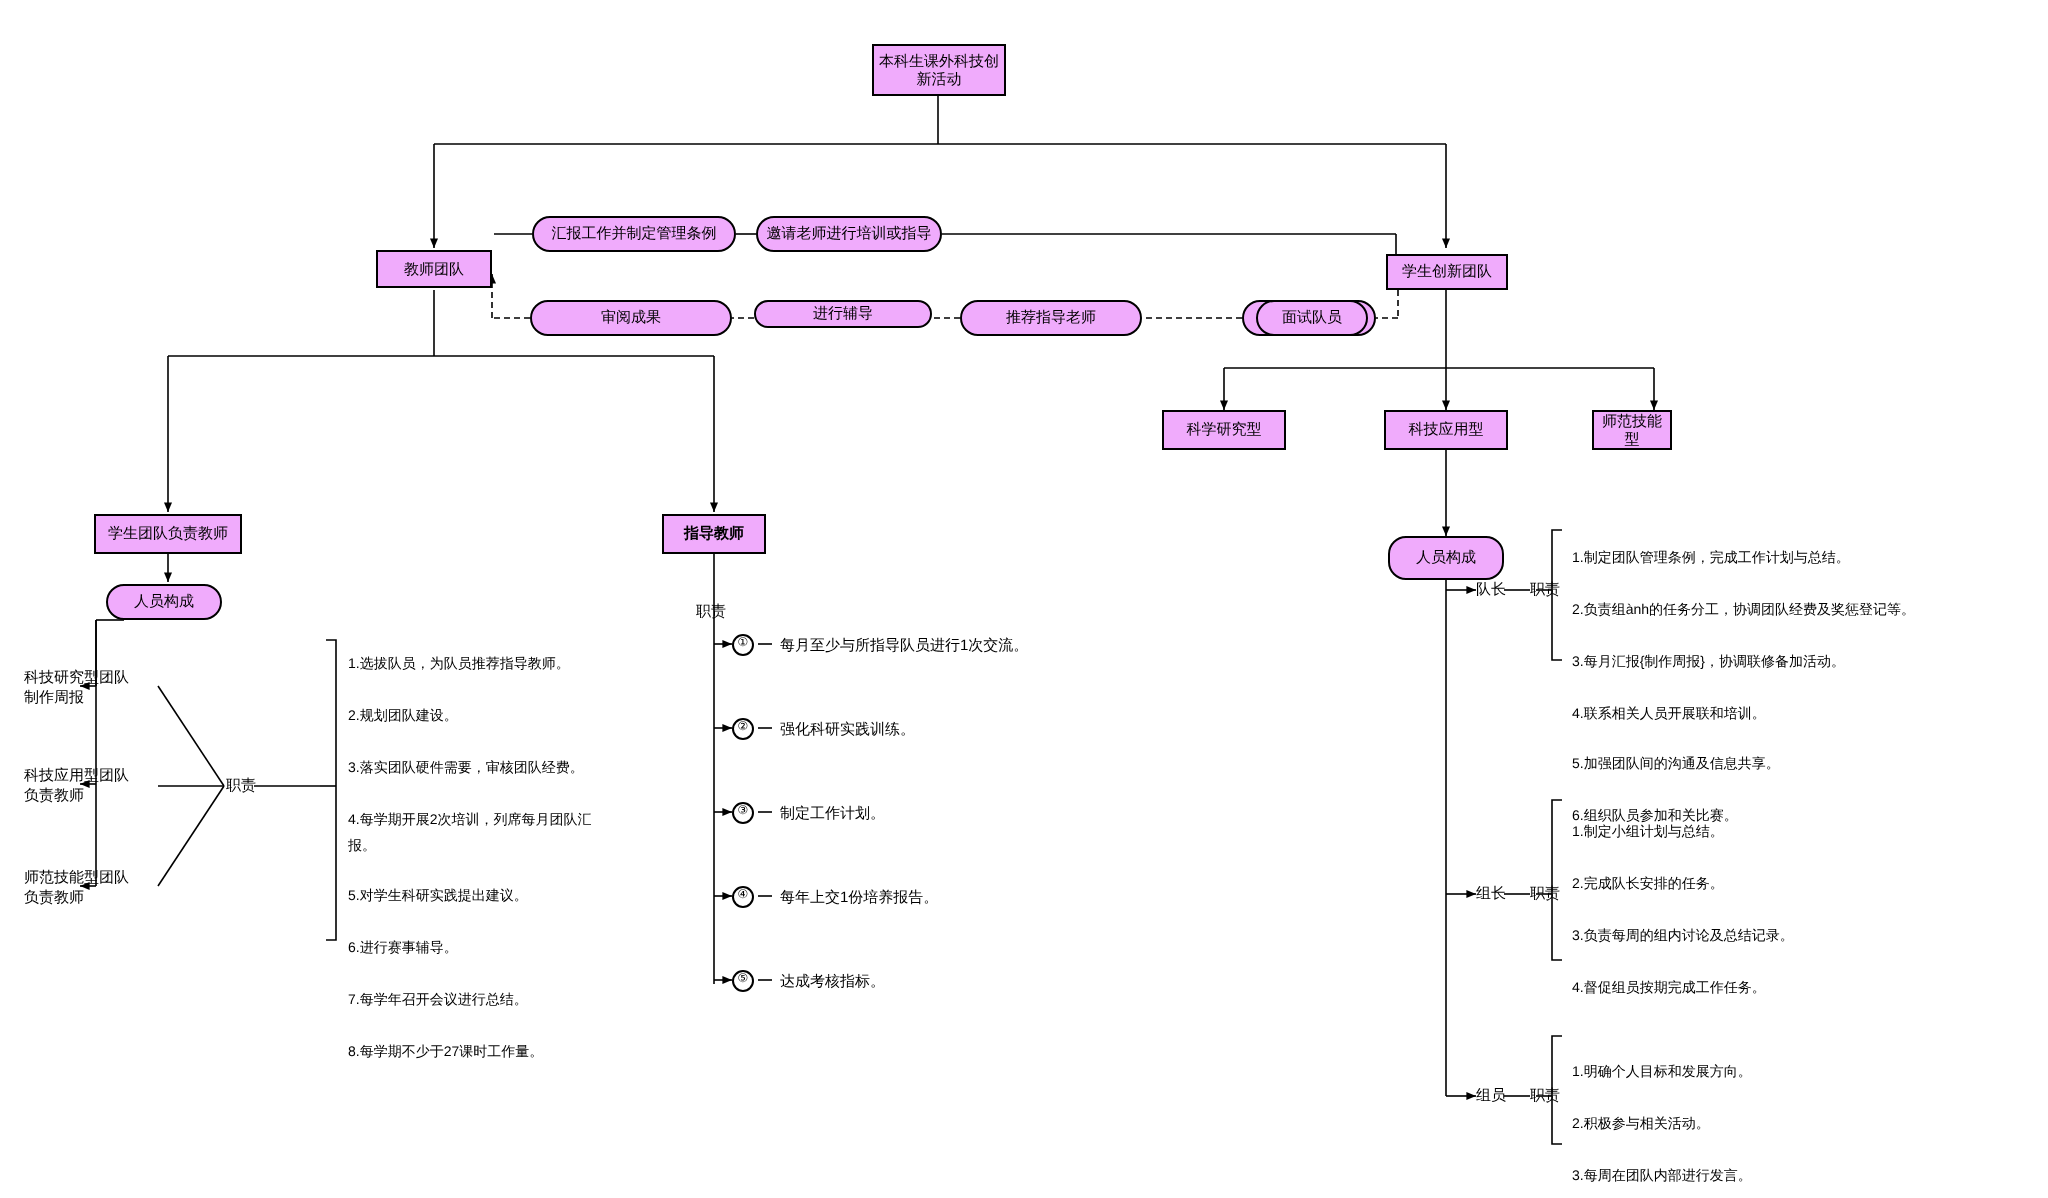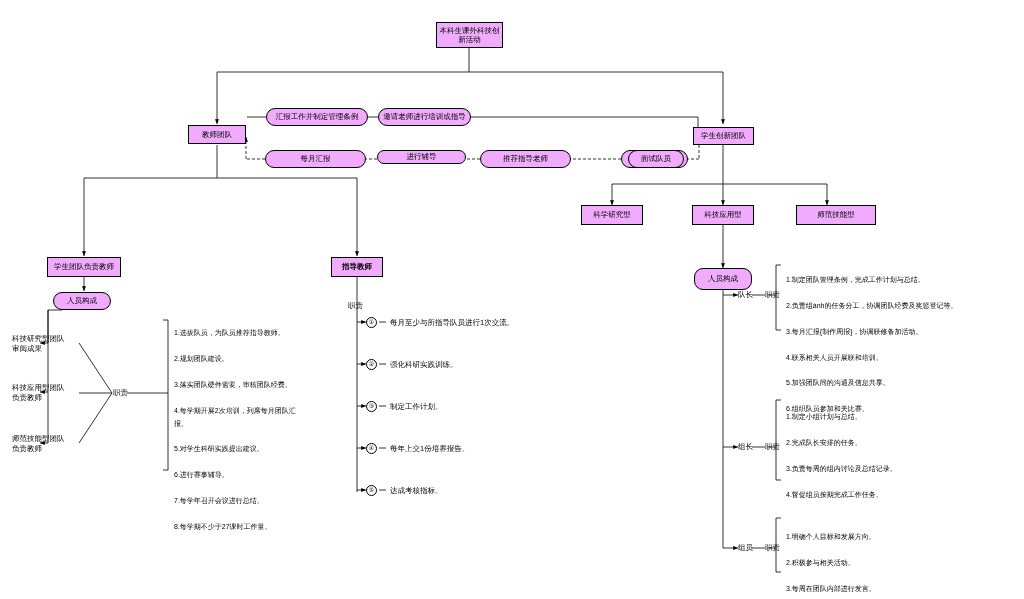--- a/index.html
+++ b/index.html
@@ -167,38 +167,38 @@
   </svg>
 
   <div class="node" style="left:436px;top:22px;width:67px;height:26px;">本科生课外科技创新活动</div>
 
   <div class="node" style="left:188px;top:125px;width:58px;height:19px;">教师团队</div>
   <div class="node" style="left:693px;top:127px;width:61px;height:18px;">学生创新团队</div>
 
   <div class="node rounded" style="left:266px;top:108px;width:102px;height:18px;">汇报工作并制定管理条例</div>
   <div class="node rounded" style="left:378px;top:108px;width:93px;height:18px;">邀请老师进行培训或指导</div>
 
-  <div class="node rounded" style="left:265px;top:150px;width:101px;height:18px;">每月汇报</div>
+  <div class="node rounded" style="left:265px;top:150px;width:101px;height:18px;">审阅成果</div>
   <div class="node rounded" style="left:377px;top:150px;width:89px;height:14px;">进行辅导</div>
   <div class="node rounded" style="left:480px;top:150px;width:91px;height:18px;">推荐指导老师</div>
   <div class="node rounded" style="left:621px;top:150px;width:67px;height:18px;">落实硬件需要</div>
   <div class="node rounded" style="left:628px;top:150px;width:56px;height:18px;">面试队员</div>
 
   <div class="node" style="left:581px;top:205px;width:62px;height:20px;">科学研究型</div>
   <div class="node" style="left:692px;top:205px;width:62px;height:20px;">科技应用型</div>
-  <div class="node" style="left:796px;top:205px;width:80px;height:20px;">师范技能型</div>
+  <div class="node" style="left:796px;top:205px;width:40px;height:20px;">师范技能型</div>
 
   <div class="node" style="left:47px;top:257px;width:74px;height:20px;">学生团队负责教师</div>
   <div class="node" style="left:331px;top:257px;width:52px;height:20px;font-weight:bold;">指导教师</div>
 
   <div class="node rounded" style="left:53px;top:292px;width:58px;height:18px;">人员构成</div>
   <div class="node rounded" style="left:694px;top:268px;width:58px;height:22px;">人员构成</div>
 
   <div class="plain" style="left:12px;top:334px;width:66px;text-align:left;">科技研究型团队
-审阅成果</div>
+制作周报</div>
   <div class="plain" style="left:12px;top:383px;width:66px;text-align:left;">科技应用型团队
 负责教师</div>
   <div class="plain" style="left:12px;top:434px;width:66px;text-align:left;">师范技能型团队
 负责教师</div>
 
   <div class="plain" style="left:113px;top:388px;">职责</div>
 
   <div class="list" style="left:174px;top:314px;width:130px;">
     <div>1.选拔队员，为队员推荐指导教师。</div>
     <div>2.规划团队建设。</div>

